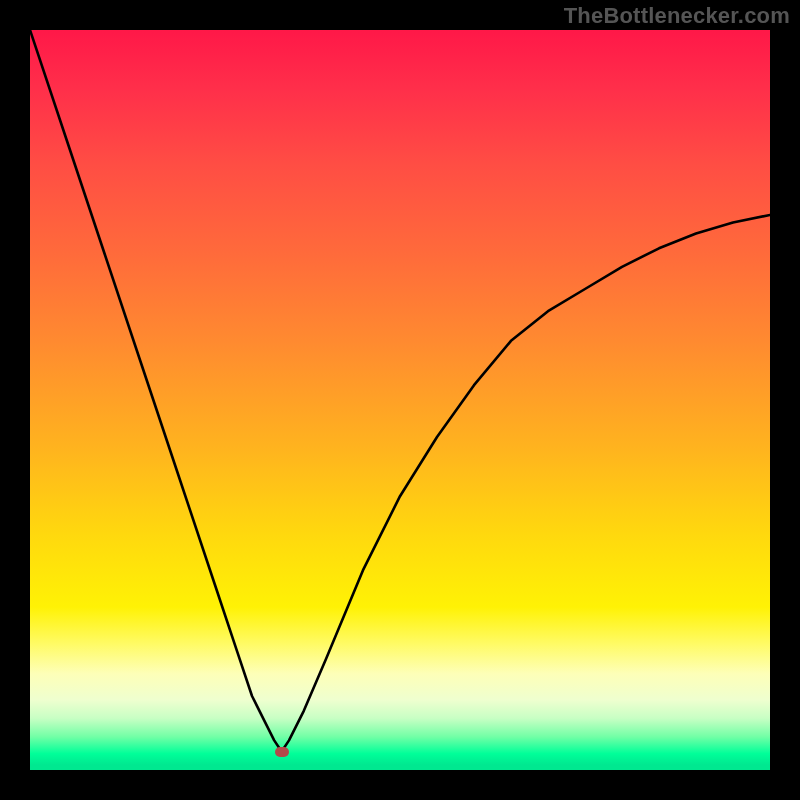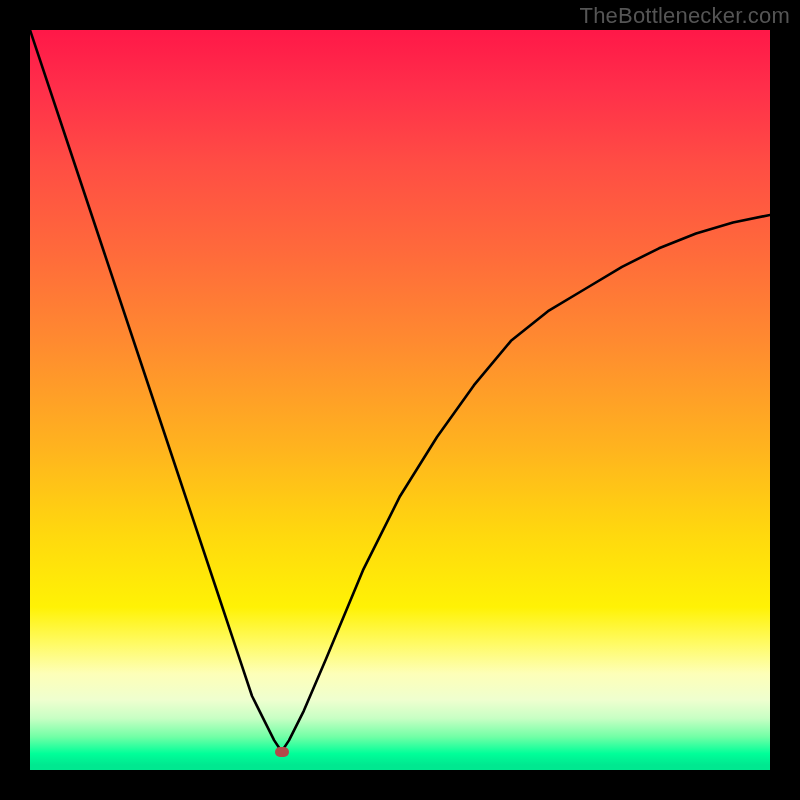--- a/index.html
+++ b/index.html
@@ -16,21 +16,21 @@
     width: 800px;
     height: 800px;
     background: #000;
   }
   .watermark {
     position: absolute;
     top: 3px;
     right: 10px;
     color: #555;
     font-size: 22px;
-    font-weight: 400;
+    font-weight: 700;
     letter-spacing: 0.2px;
     z-index: 5;
   }
   .plot-area {
     position: absolute;
     left: 30px;
     top: 30px;
     width: 740px;
     height: 740px;
     overflow: hidden;

